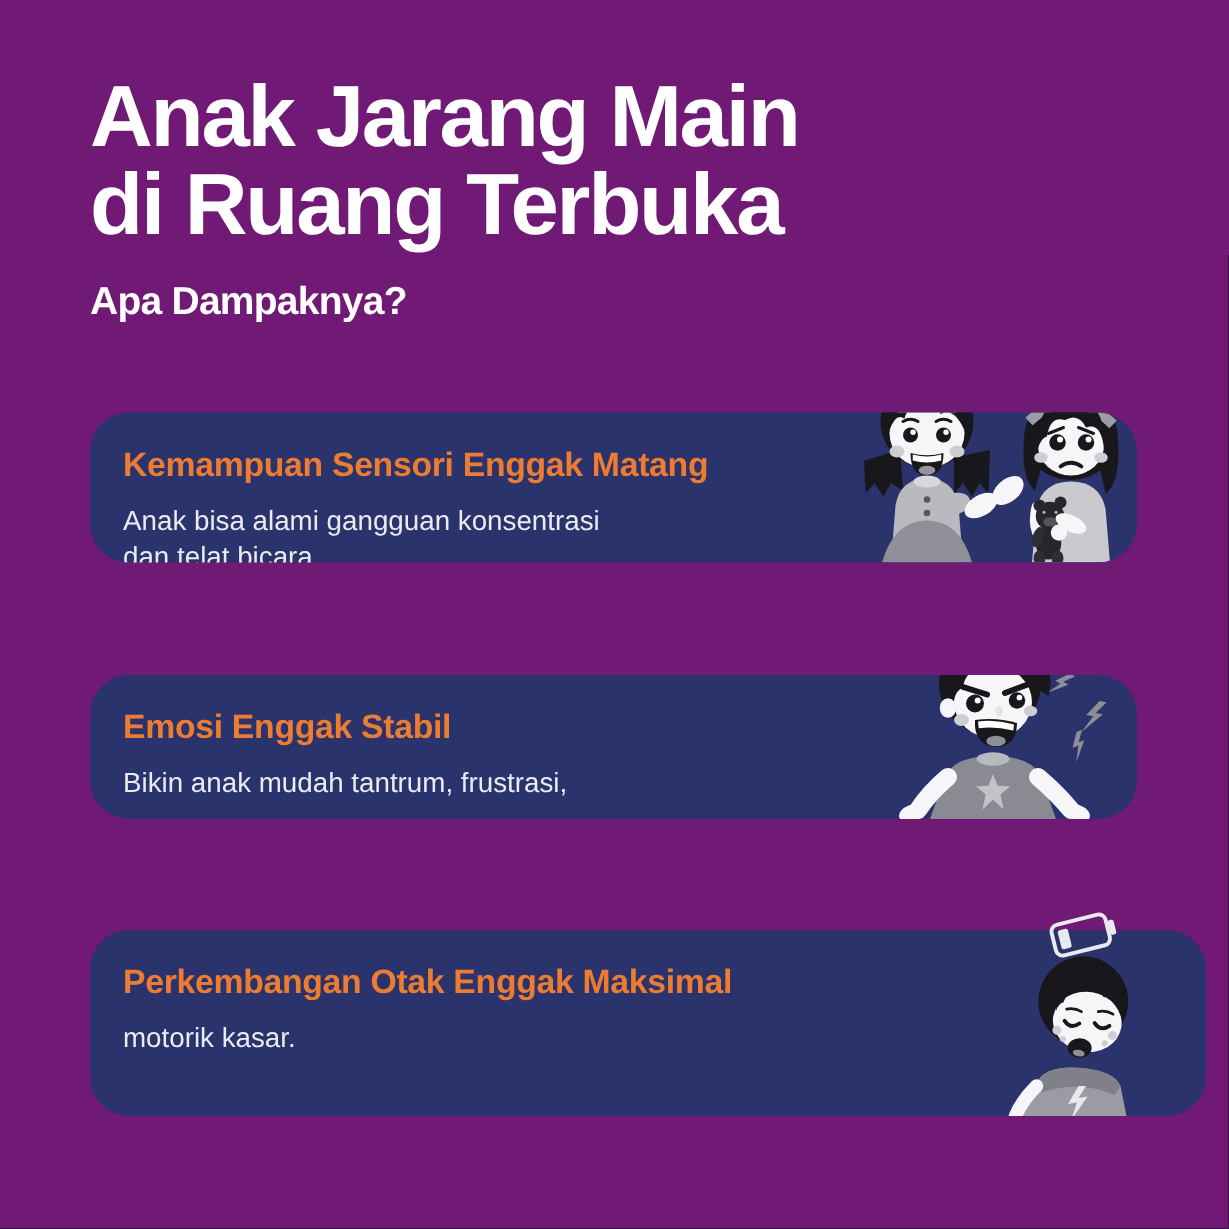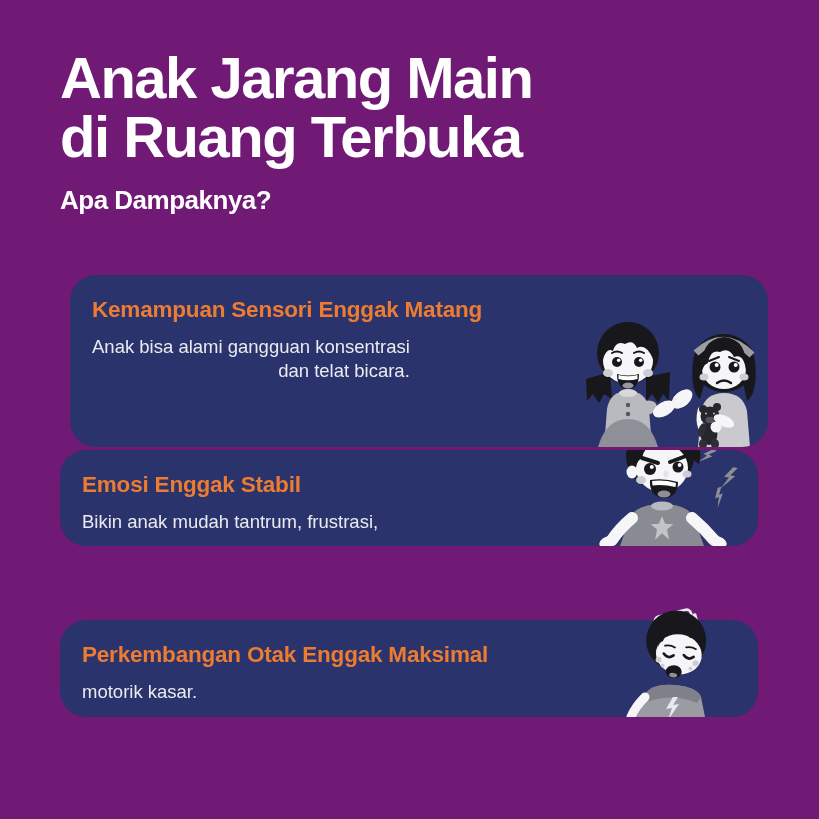--- a/index.html
+++ b/index.html
@@ -20,33 +20,32 @@
   .subtitle{
     margin:14px 0 0 0;color:#FFFFFF;font-weight:bold;
     font-size:26px;line-height:40px;letter-spacing:-0.5px;
   }
   
   .card{
     position:absolute;left:60px;width:698px;
     background:#2A336B;border-radius:26px;
   }
   .card--clip{overflow:hidden;}
-  .card1{top:275px;height:172px;margin-left:10px;}
+  .card1{top:275px;height:100px;}
   .card2{top:450px;height:96px;}
-  .card3{top:620px;height:97px;}
+  .card3{top:620px;height:124px;padding-left:46px;}
   .card-heading{
     position:absolute;left:22px;top:22px;margin:0;
     color:#ED7C33;font-weight:bold;font-size:22.5px;
     letter-spacing:-0.2px;white-space:nowrap;
   }
   .card-body{
     position:absolute;left:22px;top:60px;margin:0;
     color:#EAEBF1;font-size:18.5px;line-height:24px;
     font-weight:normal;
-    text-align:right;
   }
   .card-body span{display:block;}
   
   .illus{position:absolute;pointer-events:none;}
   .illus-kids{right:0;bottom:0;width:192px;height:130px;}
   .illus-angry{right:2px;bottom:0;width:162px;height:130px;}
   .illus-sleepy{right:33px;bottom:0;width:108px;height:118px;}
   .illus-battery{right:54px;top:-16px;width:52px;height:38px;}
 </style>
 </head>

